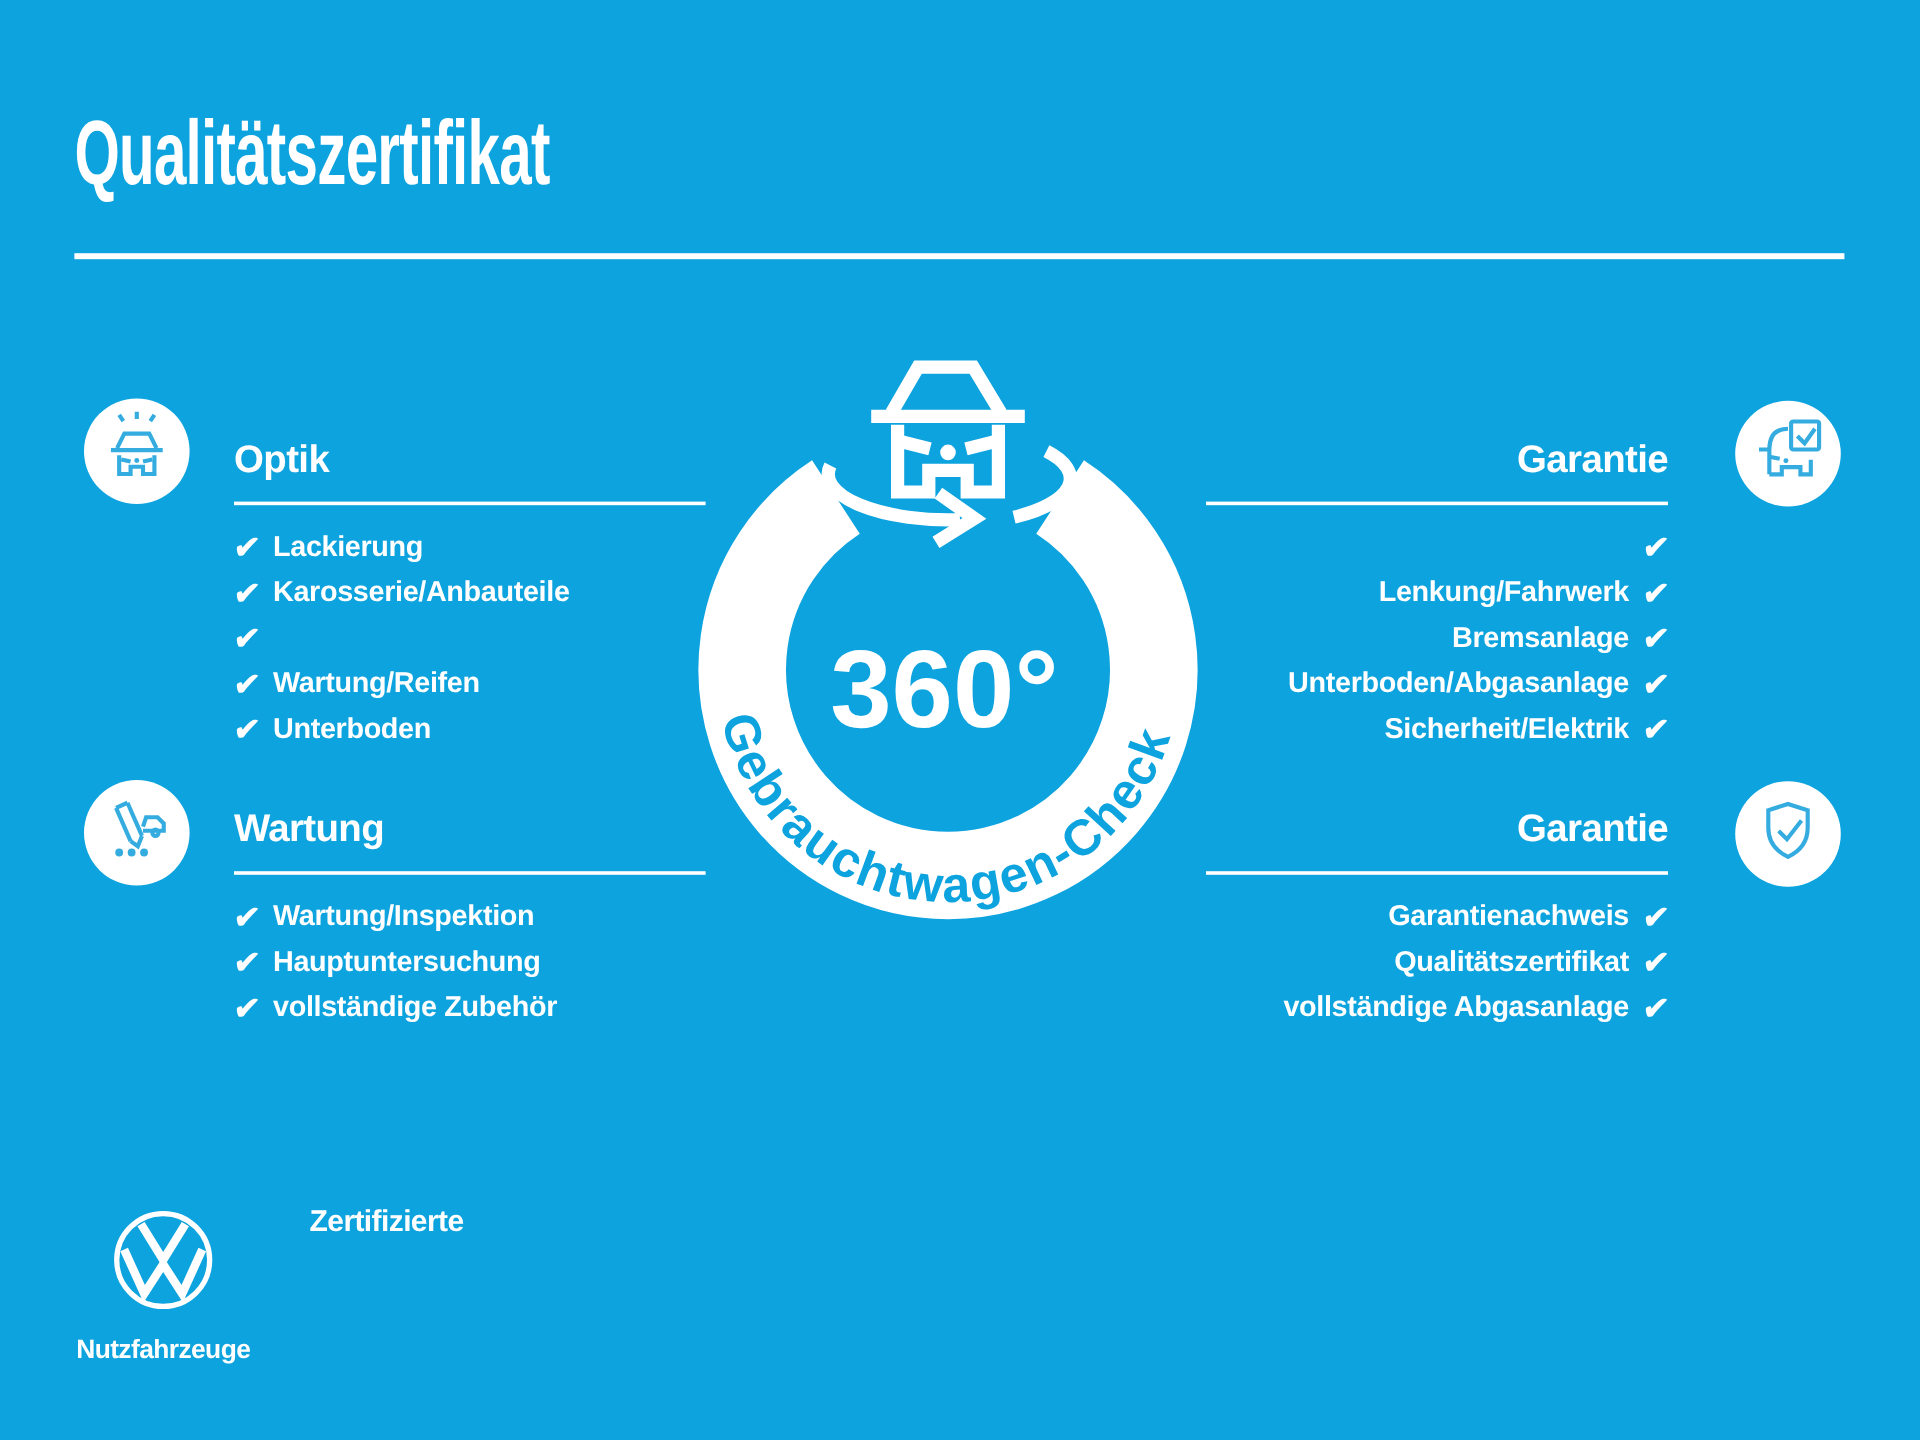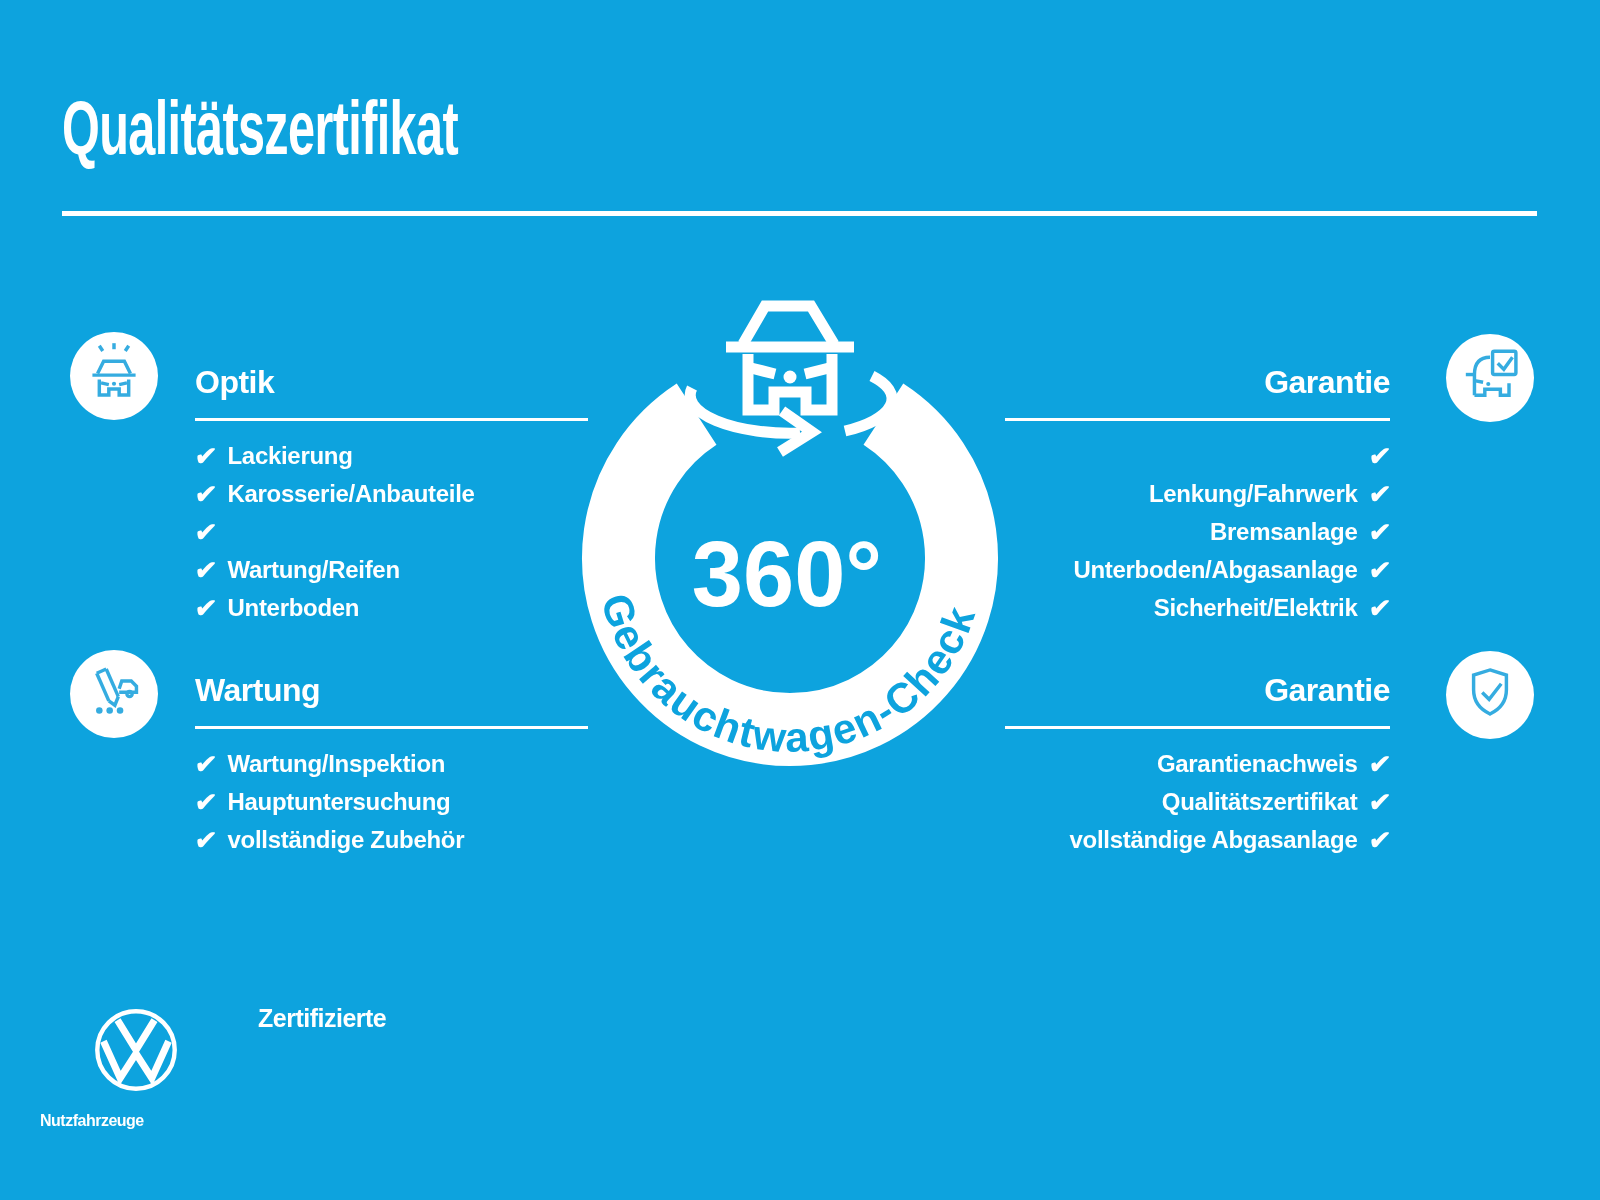--- a/index.html
+++ b/index.html
@@ -41,21 +41,21 @@
   }
   #ic-optik{left:70px;top:332px;}
   #ic-wartung{left:70px;top:650px;}
   #ic-technik{left:1446px;top:334px;}
   #ic-garantie{left:1446px;top:651px;}
   .icon-circle svg{width:76px;height:76px;}
 
   #center-graphic{left:560px;top:270px;width:460px;height:500px;}
 
   #footer-logo{left:92px;top:1006px;width:88px;height:88px;}
-  #brand{left:40px;top:1112px;width:192px;font-size:16px;font-weight:700;letter-spacing:-.5px;}
+  #brand{left:40px;top:1112px;width:192px;text-align:center;font-size:22px;font-weight:700;letter-spacing:-.5px;}
   #tagline{left:258px;top:995px;font-size:25px;font-weight:700;line-height:46px;letter-spacing:-.5px;}
 </style>
 </head>
 <body>
 
 <div id="title" class="abs">Qualitätszertifikat</div>
 <div id="top-rule" class="abs"></div>
 
 <div id="ic-optik" class="icon-circle">
   <svg viewBox="0 0 88 88">

